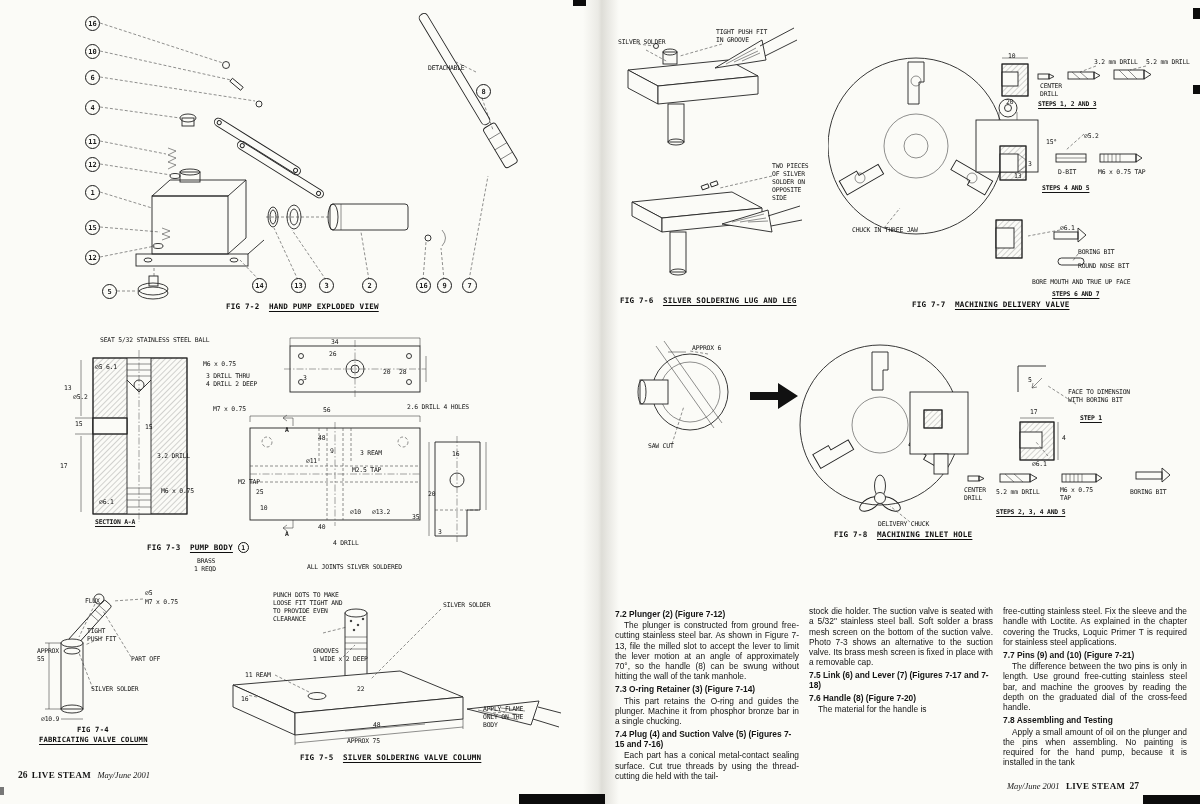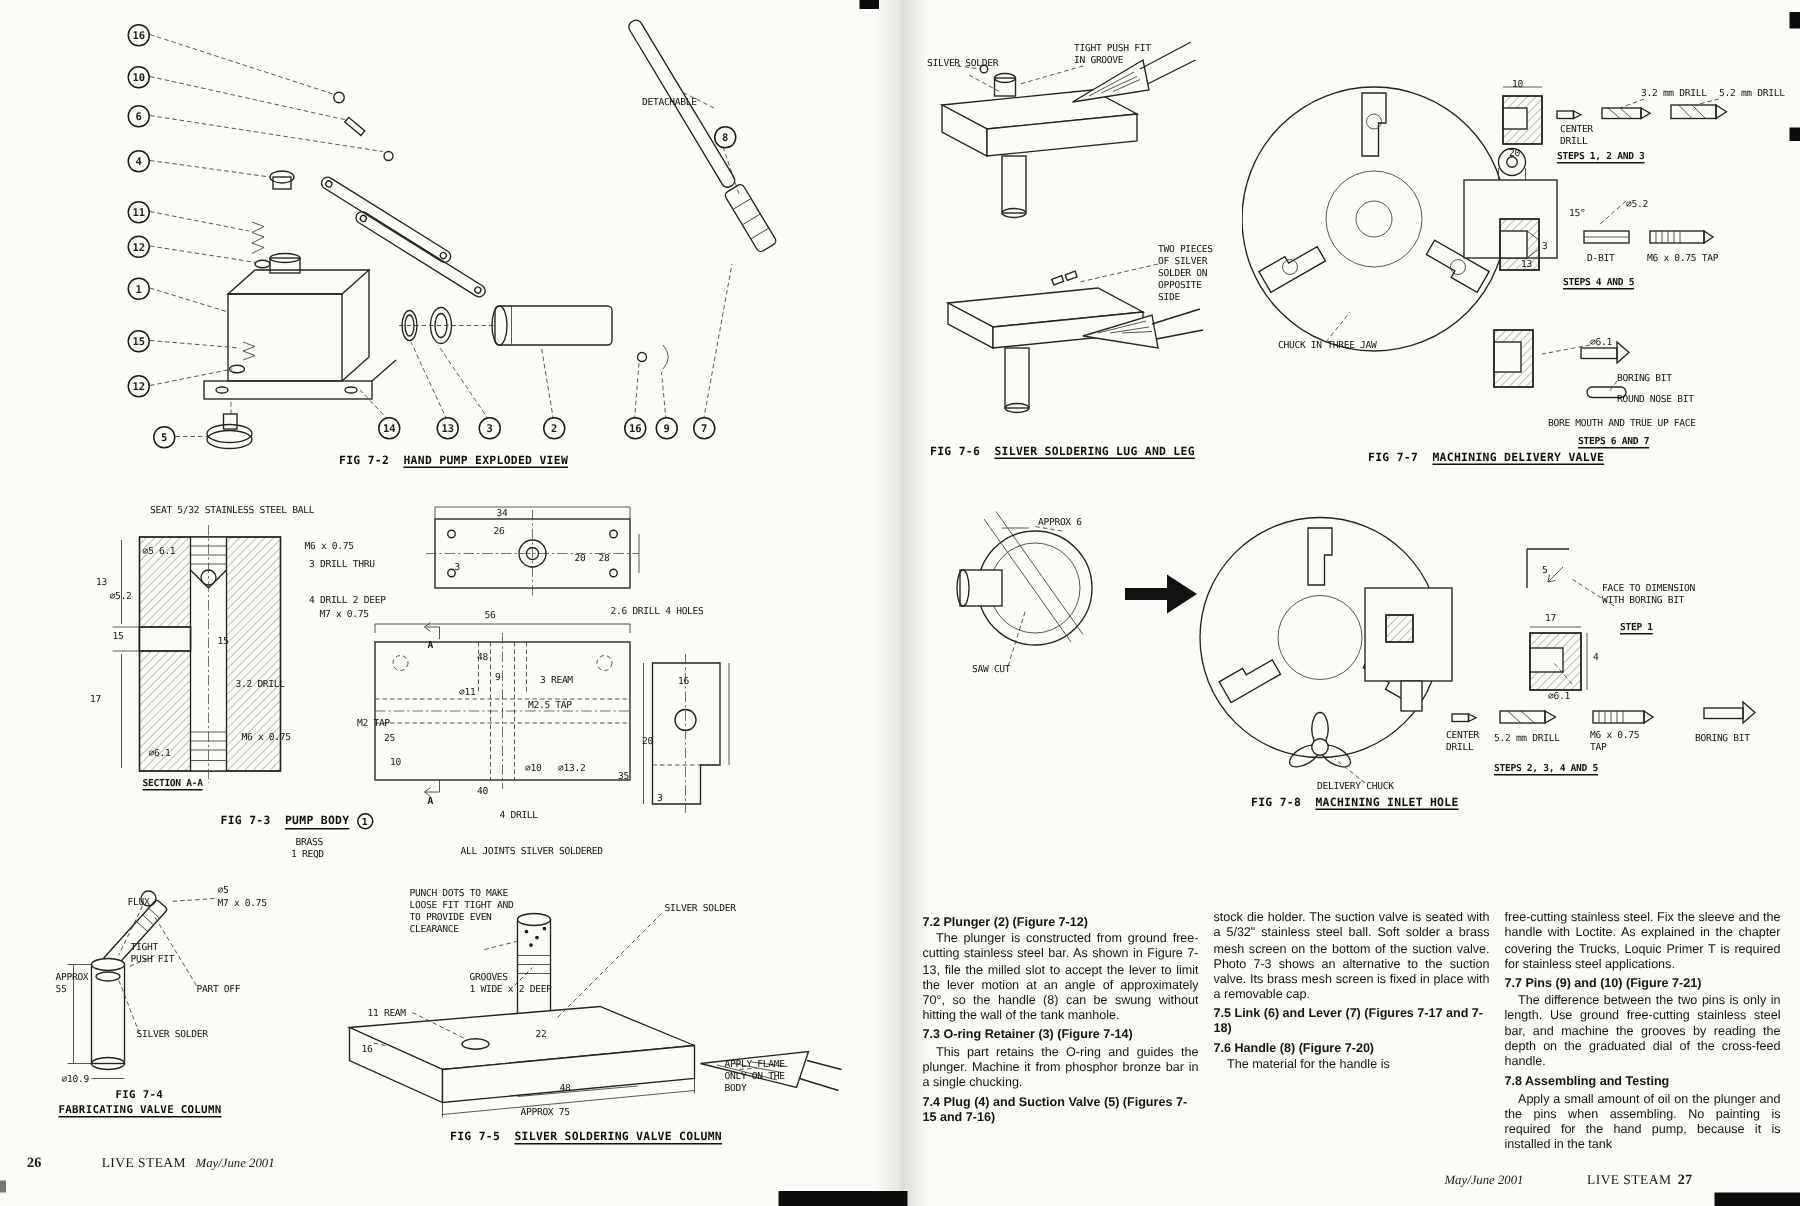--- a/index.html
+++ b/index.html
@@ -24,21 +24,21 @@
          display:flex; align-items:center; justify-content:center; z-index:3; }
   .cap-balloon { display:inline-flex; width:11px; height:11px; border:1px solid #111; border-radius:50%;
          align-items:center; justify-content:center; font-size:6.5px; vertical-align:middle; }
   .artcol { position:absolute; top:562px; width:184px; height:208px; font-family:Liberation Sans, sans-serif;
          font-size:8.4px; line-height:1.22; text-align:justify; color:#141414; overflow:hidden;margin-top:44px; }
   .artcol h4 { font-size:8.4px; font-weight:bold; margin:3.5px 0 1px; text-align:left; line-height:1.15; }
   .artcol p { text-indent:9px; margin-bottom:1px; }
   .artcol p.cont { text-indent:0; }
   .footer { position:absolute; font-family:"Liberation Serif", serif; font-size:8.5px; color:#161616; z-index:2; }
   .footer b { font-size:9.5px; }
-  .footer .mag { font-weight:normal; font-size:9px; letter-spacing:0.3px;margin-left:36px; }
+  .footer .mag { font-weight:bold; font-size:9px; letter-spacing:0.3px; }
   .footer .issue { font-style:italic; }
   .artifact { position:absolute; background:#0c0c0c; z-index:4; }
 </style>
 </head>
 <body>
 
 <div class="spread">
   <div class="gutter"></div>
 
   <div class="fig" style="left:30px; top:8px; width:530px; height:312px">
@@ -214,21 +214,21 @@
         <circle cx="422" cy="150" r="7"></circle>
         <line x1="400" y1="180" x2="445" y2="180" class="dash"></line>
         <line x1="451" y1="112" x2="451" y2="180" class="thin"></line>
         <line x1="394" y1="112" x2="394" y2="206" class="thin"></line>
       </g>
     </svg>
     <div class="lbl" style="left:65px;top:6px">SEAT 5/32 STAINLESS STEEL BALL</div>
     <div class="lbl" style="left:60px;top:33px">⌀5 6.1</div>
     <div class="lbl" style="left:168px;top:30px">M6 x 0.75</div>
     <div class="lbl" style="left:171px;top:42px">3 DRILL THRU</div>
-    <div class="lbl" style="left:171px;top:66px">4 DRILL 2 DEEP</div>
+    <div class="lbl" style="left:171px;top:50px">4 DRILL 2 DEEP</div>
     <div class="lbl" style="left:178px;top:75px">M7 x 0.75</div>
     <div class="lbl" style="left:38px;top:63px">⌀5.2</div>
     <div class="lbl" style="left:110px;top:93px">15</div>
     <div class="lbl" style="left:122px;top:122px">3.2 DRILL</div>
     <div class="lbl" style="left:126px;top:157px">M6 x 0.75</div>
     <div class="lbl" style="left:64px;top:168px">⌀6.1</div>
     <div class="lbl" style="left:29px;top:54px">13</div>
     <div class="lbl" style="left:40px;top:90px">15</div>
     <div class="lbl" style="left:25px;top:132px">17</div>
     <div class="lbl u" style="left:60px;top:188px;font-weight:bold">SECTION A-A</div>
@@ -601,36 +601,37 @@
     <div class="lbl u" style="left:368px;top:178px;font-weight:bold">STEPS 2, 3, 4 AND 5</div>
     <div class="cap" style="left:206px;top:200px"><span>FIG 7-8</span>  <span class="u">MACHINING INLET HOLE</span></div>
   </div>
 
   <div class="artcol" style="left:615px">
     <h4>7.2 Plunger (2) (Figure 7-12)</h4>
     <p>The plunger is constructed from ground free-cutting stainless steel bar. As shown in Figure 7-13, file the milled slot to accept the lever to limit the lever motion at an angle of approximately 70°, so the handle (8) can be swung without hitting the wall of the tank manhole.</p>
     <h4>7.3 O-ring Retainer (3) (Figure 7-14)</h4>
     <p>This part retains the O-ring and guides the plunger. Machine it from phosphor bronze bar in a single chucking.</p>
     <h4>7.4 Plug (4) and Suction Valve (5) (Figures 7-15 and 7-16)</h4>
+    <p>Each part has a conical metal-contact sealing surface. Cut true threads by using the thread-cutting die held with the tail-</p>
   </div>
   <div class="artcol" style="left:809px">
     <p class="cont">stock die holder. The suction valve is seated with a 5/32" stainless steel ball. Soft solder a brass mesh screen on the bottom of the suction valve. Photo 7-3 shows an alternative to the suction valve. Its brass mesh screen is fixed in place with a removable cap.</p>
     <h4>7.5 Link (6) and Lever (7) (Figures 7-17 and 7-18)</h4>
     <h4>7.6 Handle (8) (Figure 7-20)</h4>
     <p>The material for the handle is</p>
   </div>
   <div class="artcol" style="left:1003px">
     <p class="cont">free-cutting stainless steel. Fix the sleeve and the handle with Loctite. As explained in the chapter covering the Trucks, Loquic Primer T is required for stainless steel applications.</p>
     <h4>7.7 Pins (9) and (10) (Figure 7-21)</h4>
     <p>The difference between the two pins is only in length. Use ground free-cutting stainless steel bar, and machine the grooves by reading the depth on the graduated dial of the cross-feed handle.</p>
     <h4>7.8 Assembling and Testing</h4>
     <p>Apply a small amount of oil on the plunger and the pins when assembling. No painting is required for the hand pump, because it is installed in the tank</p>
   </div>
 
-  <div class="footer" style="right:72px; top:781px; text-align:left">
+  <div class="footer" style="right:61px; top:781px; text-align:left">
     <span class="issue">May/June 2001</span>&nbsp;&nbsp;
     <span class="mag">LIVE STEAM</span>&nbsp;
     <b>27</b>
   </div>
 
   <div class="artifact" style="left:573px;top:0;width:13px;height:6px"></div>
   <div class="artifact" style="left:1193px;top:8px;width:7px;height:11px"></div>
   <div class="artifact" style="left:1193px;top:85px;width:7px;height:9px"></div>
   <div class="artifact" style="left:519px;top:794px;width:86px;height:10px"></div>
   <div class="artifact" style="left:1143px;top:795px;width:57px;height:9px"></div>

